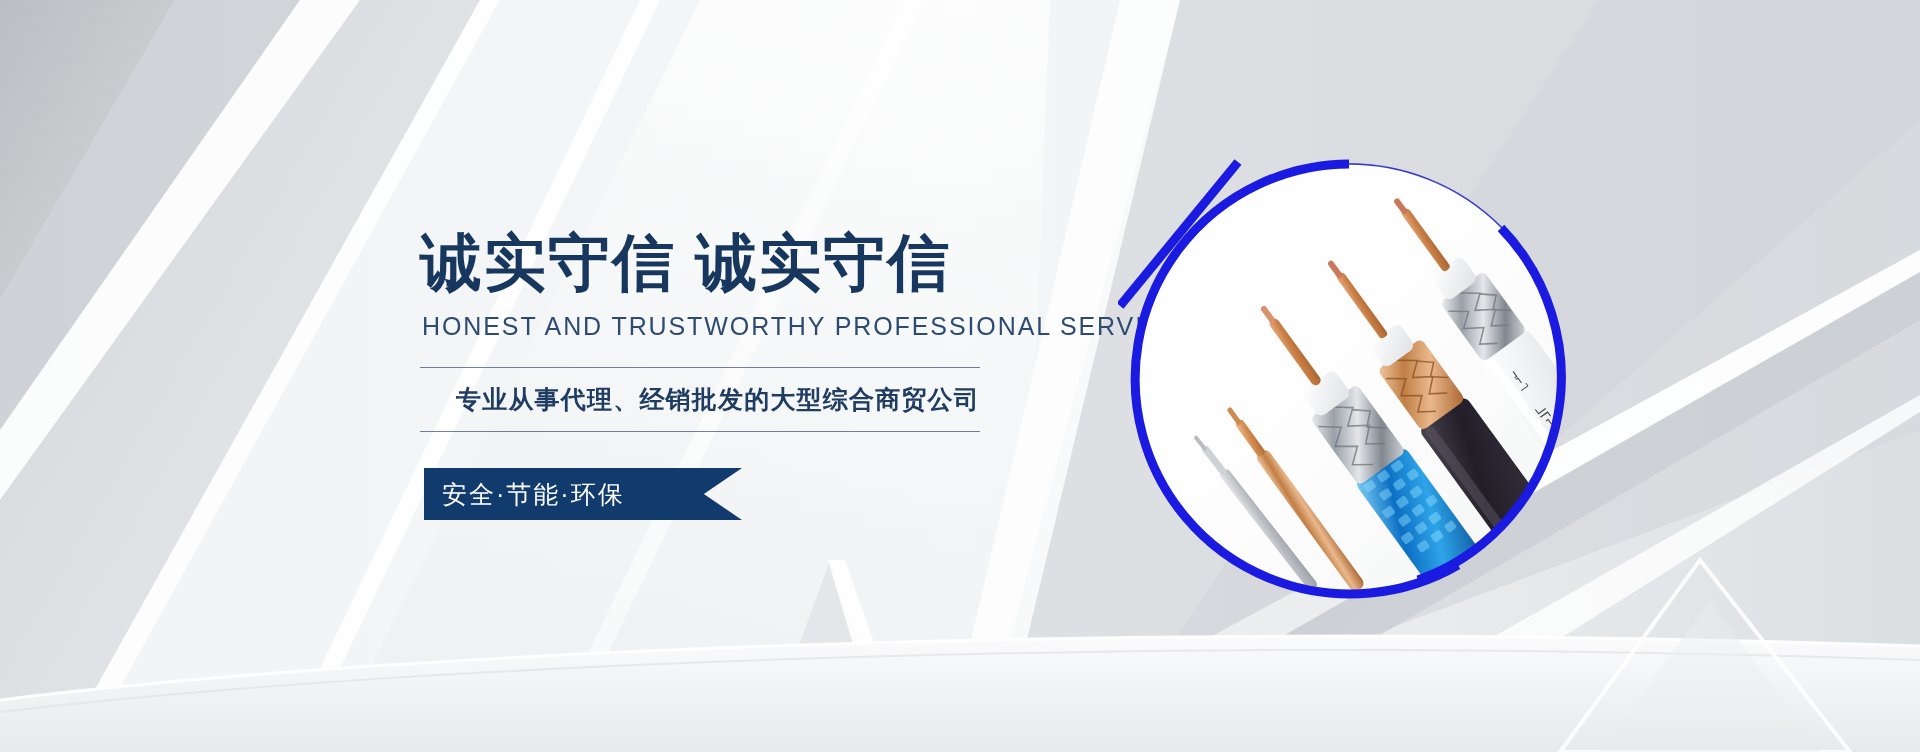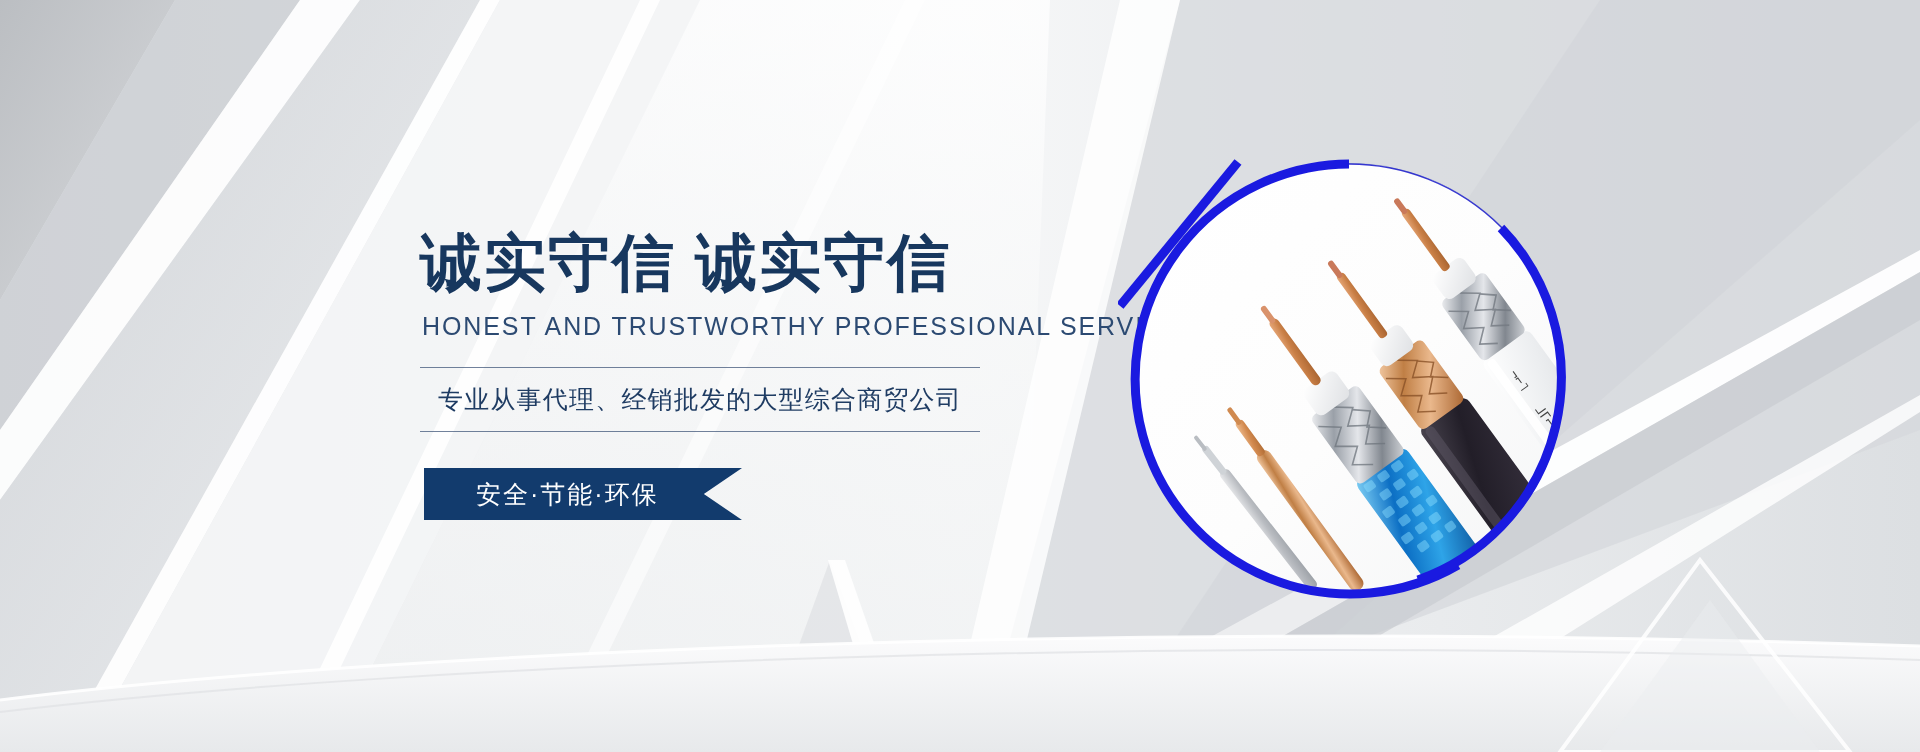--- a/index.html
+++ b/index.html
@@ -29,32 +29,32 @@
   }
   .subtitle{
     margin:18px 0 0 2px;
     font-size:25px;color:#2c4a72;font-weight:400;
     letter-spacing:1.9px;white-space:nowrap;
   }
   .rule-group{margin-top:26px;width:560px;}
   .rule{height:1px;background:#42577a;opacity:.75;width:100%;}
   .tagline{
     font-size:25px;color:#1f3c63;letter-spacing:1.2px;
-    text-align:center;padding:15px 0 15px 0;white-space:nowrap;
+    text-align:right;padding:15px 0 15px 0;white-space:nowrap;font-weight:bold;
   }
   .ribbon{
     position:relative;margin-top:36px;margin-left:4px;
     width:318px;height:52px;background:#123b6d;
     display:flex;align-items:center;
     -webkit-clip-path:polygon(0 0,100% 0,88% 50%,100% 100%,0 100%);
     clip-path:polygon(0 0,100% 0,88% 50%,100% 100%,0 100%);
   }
   .ribbon-text{
     color:#ffffff;font-size:25px;letter-spacing:2px;
-    padding-left:52px;white-space:nowrap;
+    padding-left:18px;white-space:nowrap;
   }
 
   
   .medallion{
     position:absolute;left:1118px;top:148px;width:462px;height:462px;
   }
   .photo{
     position:absolute;left:16px;top:16px;width:430px;height:430px;
     border-radius:50%;overflow:hidden;
     background:#fdfdfd;

